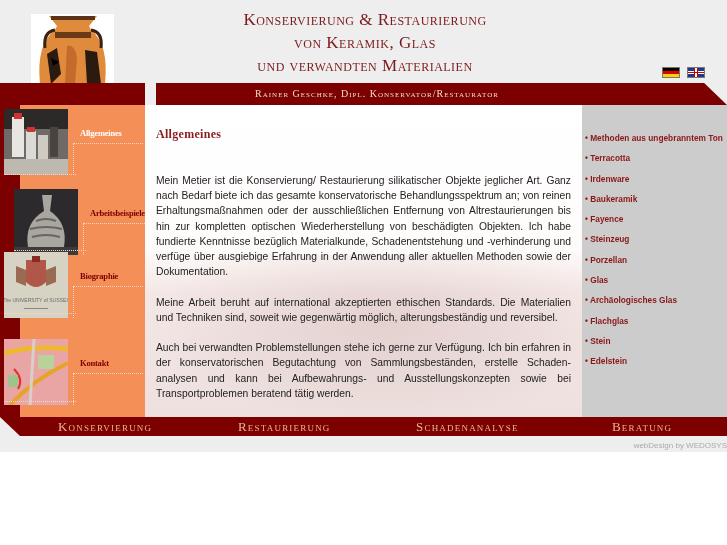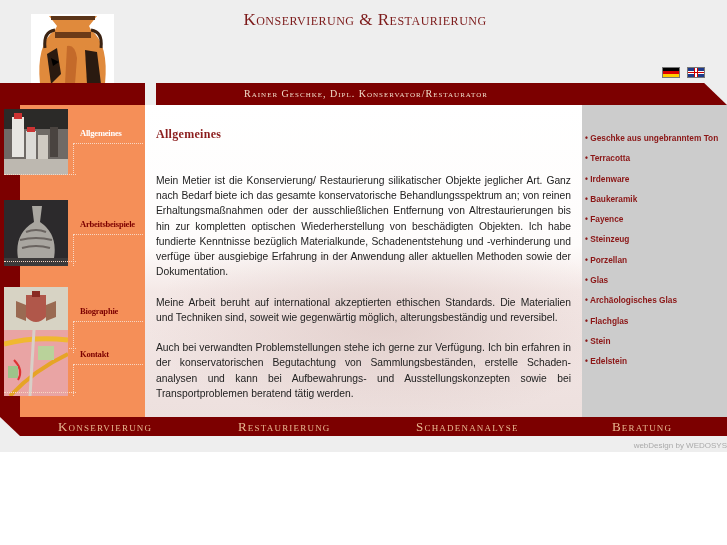--- a/index.html
+++ b/index.html
@@ -13,21 +13,21 @@
   .flag { width:18px; height:11px; border:1px solid #777; box-sizing:border-box; cursor:pointer; }
   .flag-de { background:linear-gradient(#000 0 33%, #d00 33% 66%, #ffce00 66%); }
   .flag-uk { background:#1f3a8a; position:relative; overflow:hidden; }
   .flag-uk::before { content:""; position:absolute; left:0; top:3px; width:100%; height:3px; background:#fff; }
   .flag-uk::after { content:""; position:absolute; left:6px; top:0; width:4px; height:100%; background:#fff; box-shadow: inset 1px 0 0 #c00, inset -1px 0 0 #c00; }
   .uk-cross { position:absolute; left:0; top:4px; width:100%; height:1px; background:#c00; z-index:2; }
   
   .bar-left { position:absolute; left:0; top:83px; width:145px; height:22px; background:#7c0000; }
   .bar-right { position:absolute; left:156px; top:83px; width:571px; height:22px; background:#7c0000; clip-path:polygon(0 0, 96% 0, 100% 100%, 0 100%); }
   .bar-right::after { content:""; }
-  .subtitle { position:absolute; left:156px; top:83px; width:420px; height:22px; line-height:22px; text-align:center; font-family:"Liberation Serif", serif; font-variant:small-caps; font-size:10px; letter-spacing:1px; color:#f1dcc8; }
+  .subtitle { position:absolute; left:156px; top:83px; width:420px; height:22px; line-height:22px; text-align:center; font-family:"Liberation Serif", serif; font-variant:small-caps; font-size:10px; letter-spacing:1px; color:#f1dcc8;padding-left:11px; }
   
   .leftcol { position:absolute; left:0; top:105px; width:145px; height:312px; background:#f58f58; }
   .leftcol-strip { position:absolute; left:0; top:105px; width:20px; height:312px; background:#7c0000; }
   .nav-item { position:absolute; left:0; width:145px; height:70px; cursor:pointer; }
   .nav-thumb { position:absolute; left:4px; top:4px; width:64px; height:66px; }
   .nav-label { position:absolute; left:80px; font-family:"Liberation Serif", serif; font-weight:bold; font-size:8.5px; letter-spacing:-0.2px; }
   .nav-line-h { position:absolute; left:73px; width:70px; height:0; border-top:1px dotted #f7d7c3; }
   .nav-line-v { position:absolute; left:73px; width:0; border-left:1px dotted #f7d7c3; }
   .nav-line-b { position:absolute; left:4px; width:72px; height:0; border-top:1px dotted #f7d7c3; }
   
@@ -61,20 +61,22 @@
     <rect x="24" y="18" width="36" height="6" fill="#6b3a18"></rect>
     <path d="M16 40 L26 34 L30 60 L20 70 Z" fill="#2a1a10"></path>
     <path d="M36 32 Q44 30 46 44 L44 70 L34 70 Z" fill="#c46a2a"></path>
     <path d="M54 36 L66 38 L70 70 L56 70 Z" fill="#2a1a10"></path>
     <path d="M20 44 L28 48 L22 52 Z" fill="#000"></path>
   </svg>
 </div>
 
 <div class="title">
   <span class="l">Konservierung &amp; Restaurierung</span>
+  <span class="l">von Keramik, Glas</span>
+  <span class="l">und verwandten Materialien</span>
 </div>
 
 <div class="flags">
   <div class="flag flag-de"></div>
   <div class="flag flag-uk">
       <span class="uk-cross"></span>
     </div>
 </div>
 
 <div class="bar-left"></div>
@@ -97,53 +99,53 @@
         <rect x="46" y="18" width="8" height="30" fill="#4a4440"></rect>
         <rect x="0" y="50" width="64" height="16" fill="#bdb8b0"></rect>
       </svg>
   </div>
   <span class="nav-label" style="top:23px;color:#ffffff;">Allgemeines</span>
   <div class="nav-line-h" style="top:38px;"></div>
   <div class="nav-line-v" style="top:38px;height:32px;"></div>
   <div class="nav-line-b" style="top:69px;"></div>
 </div>
 
-<div class="nav-item" style="top:196px;">
+<div class="nav-item" style="top:185px;margin-left:10px;">
   <div class="nav-thumb">
     <svg width="64" height="66">
         <rect width="64" height="66" fill="#2c2a2c"></rect>
         <path d="M28 6 L38 6 L36 22 Q54 34 50 58 L14 58 Q10 34 30 22 Z" fill="#a9a6a0"></path>
         <path d="M16 40 Q32 36 48 40 M18 48 Q32 44 46 48 M22 32 Q32 28 42 32" stroke="#6a6460" stroke-width="2" fill="none"></path>
         <rect x="0" y="58" width="64" height="8" fill="#3c3a3a"></rect>
       </svg>
   </div>
   <span class="nav-label" style="top:23px;color:#7c0000;">Arbeitsbeispiele</span>
   <div class="nav-line-h" style="top:38px;"></div>
   <div class="nav-line-v" style="top:38px;height:32px;"></div>
   <div class="nav-line-b" style="top:65px;"></div>
 </div>
 
-<div class="nav-item" style="top:283px;">
+<div class="nav-item" style="top:248px;">
   <div class="nav-thumb">
     <svg width="64" height="66">
         <rect width="64" height="66" fill="#d7d3c4"></rect>
         <path d="M22 8 L42 8 L42 30 Q32 40 22 30 Z" fill="#b0574a"></path>
         <path d="M12 14 L22 18 L22 34 L12 30 Z M52 14 L42 18 L42 34 L52 30 Z" fill="#9a6a52"></path>
         <rect x="28" y="4" width="8" height="6" fill="#8a2a22"></rect>
         <text x="32" y="50" font-size="5" text-anchor="middle" fill="#6a6a6a">The UNIVERSITY of SUSSEX</text>
         <rect x="20" y="56" width="24" height="1" fill="#888"></rect>
       </svg>
   </div>
   <span class="nav-label" style="top:23px;color:#7c0000;">Biographie</span>
   <div class="nav-line-h" style="top:38px;"></div>
   <div class="nav-line-v" style="top:38px;height:32px;"></div>
   <div class="nav-line-b" style="top:65px;"></div>
 </div>
 
-<div class="nav-item" style="top:326px;padding-left:16px;">
+<div class="nav-item" style="top:335px;padding-left:16px;">
   <div class="nav-thumb">
     <svg width="64" height="66">
         <rect width="64" height="66" fill="#e9a4a4"></rect>
         <path d="M0 14 Q30 6 64 10" stroke="#f0b830" stroke-width="5" fill="none"></path>
         <path d="M6 66 Q30 40 64 24" stroke="#e6a426" stroke-width="4" fill="none"></path>
         <path d="M30 0 L26 66" stroke="#d8d0c8" stroke-width="3"></path>
         <rect x="34" y="16" width="16" height="14" fill="#b9d29a"></rect>
         <path d="M10 30 Q20 40 14 50" stroke="#d33" stroke-width="2" fill="none"></path>
         <rect x="4" y="36" width="10" height="12" fill="#9dc48a"></rect>
       </svg>
@@ -160,21 +162,21 @@
   <div class="body">
     <p>Mein Metier ist die Konservierung/ Restaurierung silikatischer Objekte jeglicher Art. Ganz nach Bedarf biete ich das gesamte konservatorische Behandlungsspektrum an; von reinen Erhaltungsmaßnahmen oder der ausschließlichen Entfernung von Altrestaurierungen bis hin zur kompletten optischen Wiederherstellung von beschädigten Objekten. Ich habe fundierte Kenntnisse bezüglich Materialkunde, Schadenentstehung und -verhinderung und verfüge über ausgiebige Erfahrung in der Anwendung aller aktuellen Methoden sowie der Dokumentation.</p>
     <p>Meine Arbeit beruht auf international akzeptierten ethischen Standards. Die Materialien und Techniken sind, soweit wie gegenwärtig möglich, alterungsbeständig und reversibel.</p>
     <p>Auch bei verwandten Problemstellungen stehe ich gerne zur Verfügung. Ich bin erfahren in der konservatorischen Begutachtung von Sammlungsbeständen, erstelle Schaden-analysen und kann bei Aufbewahrungs- und Ausstellungskonzepten sowie bei Transportproblemen beratend tätig werden.</p>
     <p>Ich bin Mitglied des ICON (The Institute of Conservation) und des VDR (Verband der Restauratoren).</p>
   </div>
 </div>
 
 <div class="rightcol">
   <ul>
-    <li>• Geschke aus ungebranntem Ton</li>
+    <li>• Methoden aus ungebranntem Ton</li>
     <li>• Terracotta</li>
     <li>• Irdenware</li>
     <li>• Baukeramik</li>
     <li>• Fayence</li>
     <li>• Steinzeug</li>
     <li>• Porzellan</li>
     <li>• Glas</li>
     <li>• Archäologisches Glas</li>
     <li>• Flachglas</li>
     <li>• Stein</li>

